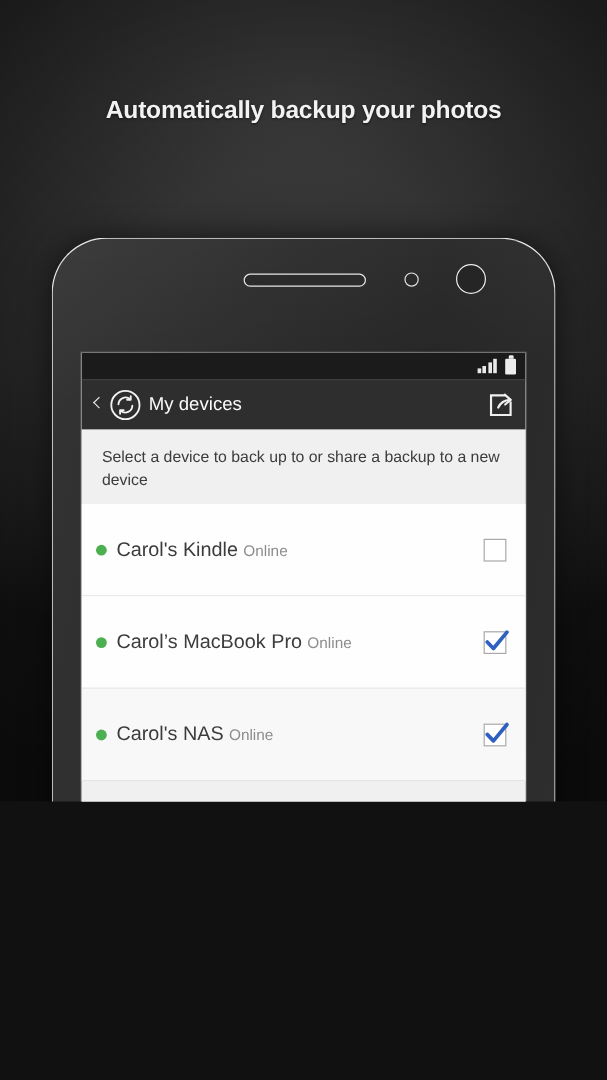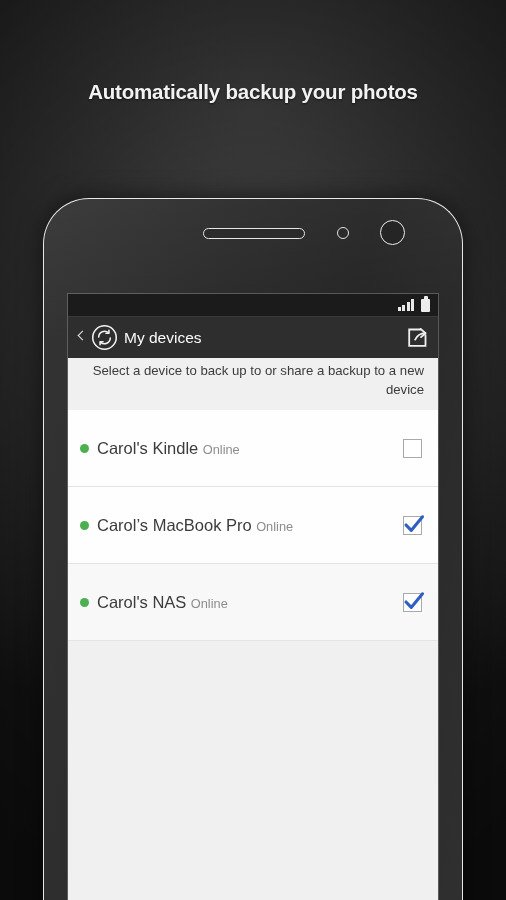--- a/index.html
+++ b/index.html
@@ -12,21 +12,21 @@
     height: 900px;
     overflow: hidden;
     font-family: "Liberation Sans", sans-serif;
     -webkit-font-smoothing: antialiased;
   }
 
   
   #promo {
     position: relative;
     width: 506px;
-    height: 900px;
+    height: 668px;
     background:
       radial-gradient(ellipse 120% 70% at 50% 12%, #3b3b3b 0%, #2f2f2f 38%, #262626 64%, #1c1c1c 88%, #141414 100%);
     overflow: hidden;
   }
   #promo::after {
     
     content: "";
     position: absolute;
     inset: 0;
     background:
@@ -214,23 +214,22 @@
     flex: 0 0 auto;
     cursor: pointer;
   }
 
   
   .instruction {
     background: #f0f0f0;
     color: #3c3c3c;
     font-size: 13.2px;
     line-height: 19px;
-    padding: 3px 14px 11px 17px;
-    flex: 0 0 auto;
-    text-align: right;
+    padding: 13px 14px 11px 17px;
+    flex: 0 0 auto;
   }
 
   
   .device-list {
     flex: 0 0 auto;
     background: #fff;
   }
   .device-row {
     position: relative;
     display: flex;

